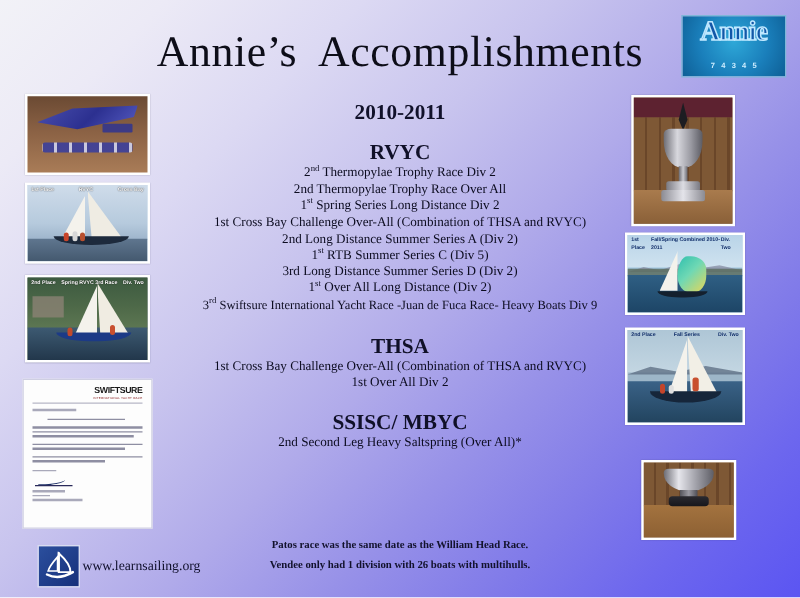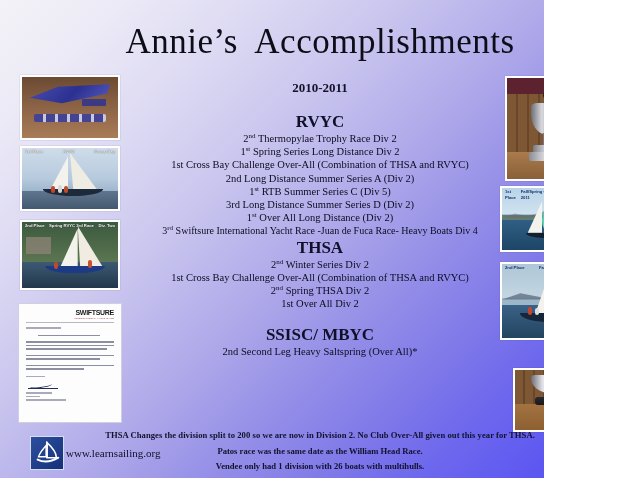--- a/index.html
+++ b/index.html
@@ -2,21 +2,21 @@
 <html><head>
 <meta charset="utf-8">
 <style>
   html, body {
     margin: 0;
     padding: 0;
     background: #ffffff;
   }
   #slide {
     position: relative;
-    width: 544px;
+    width: 640px;
     height: 478px;
     overflow: hidden;
     font-family: "Liberation Serif", serif;
     background:
       linear-gradient(135deg,
         #f2f2f7 0%,
         #eceaf6 12%,
         #dcd9f3 26%,
         #c8c4ee 40%,
         #b0aaea 54%,
@@ -38,41 +38,41 @@
     color: #0d0d18;
     font-family: "Liberation Serif", serif;
     white-space: pre;
   }
   .subtitle {
     position: absolute;
     top: 80px;
     left: 0;
     width: 640px;
     text-align: center;
-    font-size: 13px;
+    font-size: 17px;
     font-weight: bold;
     color: #11112a;
   }
 
   
   .center-col {
     position: absolute;
     left: 120px;
     top: 112px;
     width: 400px;
     text-align: center;
   }
   .sect-head {
     font-size: 17px;
     font-weight: bold;
     color: #101028;
     margin: 0 0 1px 0;
     line-height: 19px;
   }
-  .sect-head.thsa { }
+  .sect-head.thsa { margin-top: 16px; }
   .sect-head.ssisc { margin-top: 15px; }
   .line {
     font-size: 10.5px;
     line-height: 13.2px;
     color: #0c0c20;
     white-space: nowrap;
   }
   .line sup {
     font-size: 7px;
     vertical-align: super;
@@ -430,40 +430,38 @@
                   background:linear-gradient(90deg,#55555c,#9a9aa2,#4e4e56);"></div>
       <div style="position:absolute;left:28%;top:45%;width:44%;height:14%;
                   background:linear-gradient(180deg,#2a2a30 0%,#17171c 100%);border-radius:3px;"></div>
     </div>
   </div>
 
   <div class="center-col">
 
     <div class="sect-head">RVYC</div>
     <div class="line"><span>2</span><sup>nd</sup><span> Thermopylae Trophy Race Div 2</span></div>
+    <div class="line"><span>2nd Thermopylae Trophy Race Over All</span></div>
     <div class="line"><span>1</span><sup>st</sup><span> Spring Series Long Distance Div 2</span></div>
     <div class="line"><span>1st Cross Bay Challenge Over-All (Combination of THSA and RVYC)</span></div>
     <div class="line"><span>2nd Long Distance Summer Series A (Div 2)</span></div>
     <div class="line"><span>1</span><sup>st</sup><span> RTB Summer Series C (Div 5)</span></div>
     <div class="line"><span>3rd Long Distance Summer Series D (Div 2)</span></div>
     <div class="line"><span>1</span><sup>st</sup><span> Over All Long Distance (Div 2)</span></div>
-    <div class="line" style="font-size:10px;margin-left:-36px;width:472px;"><span>3</span><sup>rd</sup><span> Swiftsure International Yacht Race -Juan de Fuca Race- Heavy Boats Div 4</span></div>
+    <div class="line" style="font-size:10px;margin-left:-36px;width:472px;"><span>3</span><sup>rd</sup><span> Swiftsure International Yacht Race -Juan de Fuca Race- Heavy Boats Div 9</span></div>
 
     <div class="sect-head thsa">THSA</div>
-    <div class="line"><span>2</span><sup>nd</sup><span> Winter Series Div 2</span></div>
     <div class="line"><span>1st Cross Bay Challenge Over-All (Combination of THSA and RVYC)</span></div>
-    <div class="line"><span>2</span><sup>nd</sup><span> Spring THSA Div 2</span></div>
     <div class="line"><span>1st Over All Div 2</span></div>
 
     <div class="sect-head ssisc">SSISC/ MBYC</div>
     <div class="line"><span>2nd Second Leg Heavy Saltspring (Over All)*</span></div>
   </div>
 
   <div class="notes">
-    <div class="note n1">THSA Changes the division split to 200 so we are now in Division 2. No Club Over-All given out this year for THSA.</div>
     <div class="note">Patos race was the same date as the William Head Race.</div>
     <div class="note">Vendee only had 1 division with 26 boats with multihulls.</div>
   </div>
 
   <div class="ls-logo">
     <svg viewBox="0 0 34 34" width="32" height="32" aria-hidden="true">
       <path d="M7 24 Q17 29 29 22" stroke="#ffffff" stroke-width="2.1" fill="none" stroke-linecap="round"></path>
       <path d="M17 5 L17 22" stroke="#ffffff" stroke-width="1.8" fill="none"></path>
       <path d="M17 6 Q27 15 27 22 L17 22 Z" stroke="#ffffff" stroke-width="1.6" fill="none"></path>
       <path d="M16 9 Q9 17 8 21 L16 21 Z" stroke="#ffffff" stroke-width="1.4" fill="none"></path>

